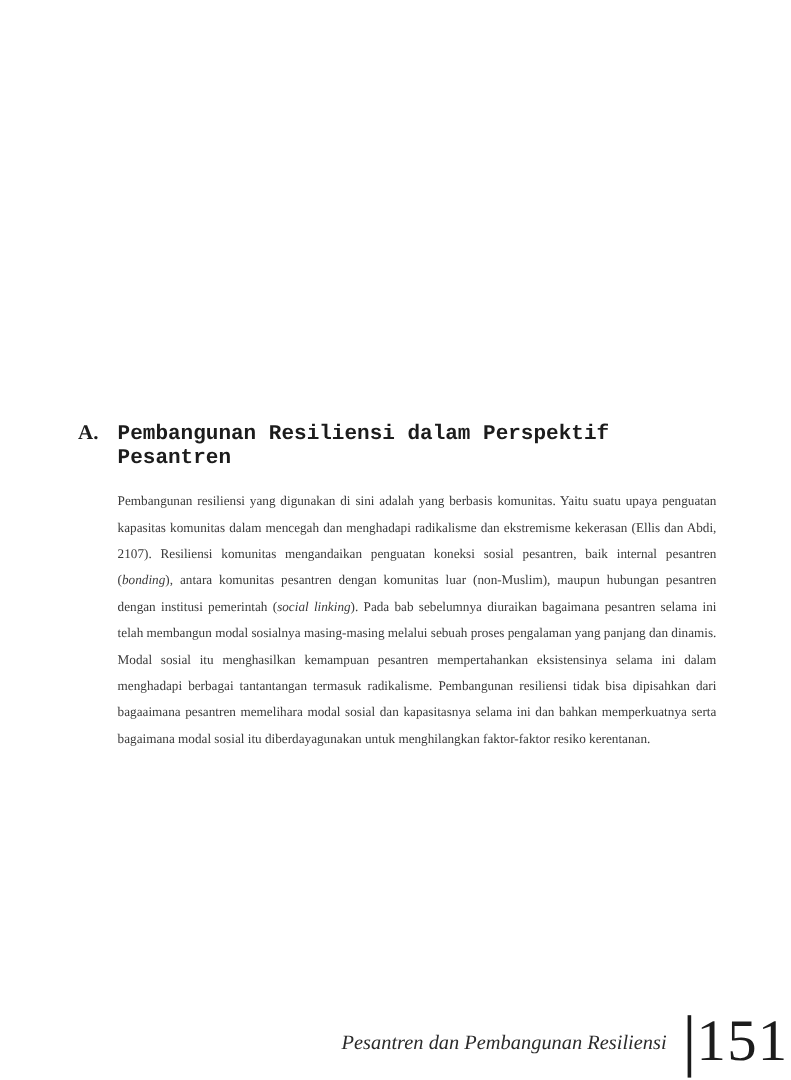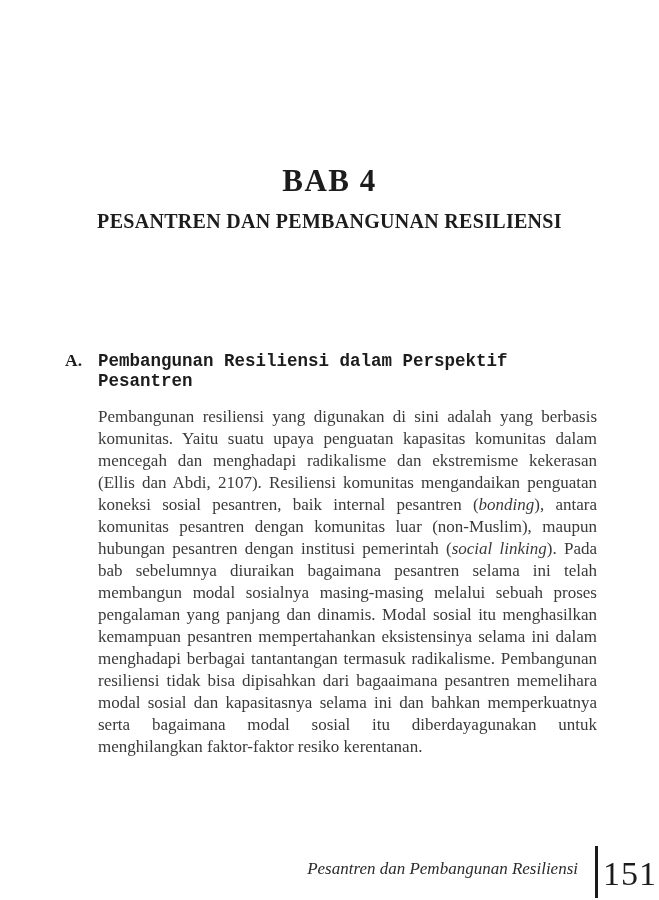--- a/index.html
+++ b/index.html
@@ -54,21 +54,21 @@
     flex: 0 0 33px;
   }
   .section-title {
     flex: 1;
     font-family: Liberation Mono, monospace;
   }
   .paragraph {
     margin: 15px 0 0 33px;
     width: 499px;
     text-align: justify;
-    font-size: 17px;
+    font-size: 11px;
     line-height: 22px;
     color: #3a3a3a;
   }
   .paragraph .italic {
     font-style: italic;
   }
   .page-footer {
     position: absolute;
     right: 2px;
     bottom: 2px;
@@ -82,36 +82,32 @@
     padding-bottom: 19px;
     margin-right: 17px;
   }
   .footer-divider {
     width: 3px;
     height: 52px;
     background: #1a1a1a;
     margin-right: 5px;
   }
   .page-number {
-    font-size: 34px;
+    font-size: 49px;
     line-height: 1;
     letter-spacing: 1px;
     color: #1c1c1c;
     padding-bottom: 7px;
   }
 </style>
 </head>
 <body>
 
 <div class="page">
 
-  <header class="chapter-header">
-    <h1 class="chapter-number">BAB 4</h1>
-    <h2 class="chapter-title">PESANTREN DAN PEMBANGUNAN RESILIENSI</h2>
-  </header>
 
   <section class="content">
     <div class="section-heading">
       <span class="section-label">A.</span>
       <span class="section-title">Pembangunan Resiliensi dalam Perspektif Pesantren</span>
     </div>
     <p class="paragraph"><span class="normal">Pembangunan resiliensi yang digunakan di sini adalah yang berbasis komunitas. Yaitu suatu upaya penguatan kapasitas komunitas dalam mencegah dan menghadapi radikalisme dan ekstremisme kekerasan (Ellis dan Abdi, 2107). Resiliensi komunitas mengandaikan penguatan koneksi sosial pesantren, baik internal pesantren (</span><span class="italic">bonding</span><span class="normal">), antara komunitas pesantren dengan komunitas luar (non-Muslim), maupun hubungan pesantren dengan institusi pemerintah (</span><span class="italic">social linking</span><span class="normal">). Pada bab sebelumnya diuraikan bagaimana pesantren selama ini telah membangun modal sosialnya masing-masing melalui sebuah proses pengalaman yang panjang dan dinamis. Modal sosial itu menghasilkan kemampuan pesantren mempertahankan eksistensinya selama ini dalam menghadapi berbagai tantantangan termasuk radikalisme. Pembangunan resiliensi tidak bisa dipisahkan dari bagaaimana pesantren memelihara modal sosial dan kapasitasnya selama ini dan bahkan memperkuatnya serta bagaimana modal sosial itu diberdayagunakan untuk menghilangkan faktor-faktor resiko kerentanan.</span></p>
   </section>
 
   <footer class="page-footer">

